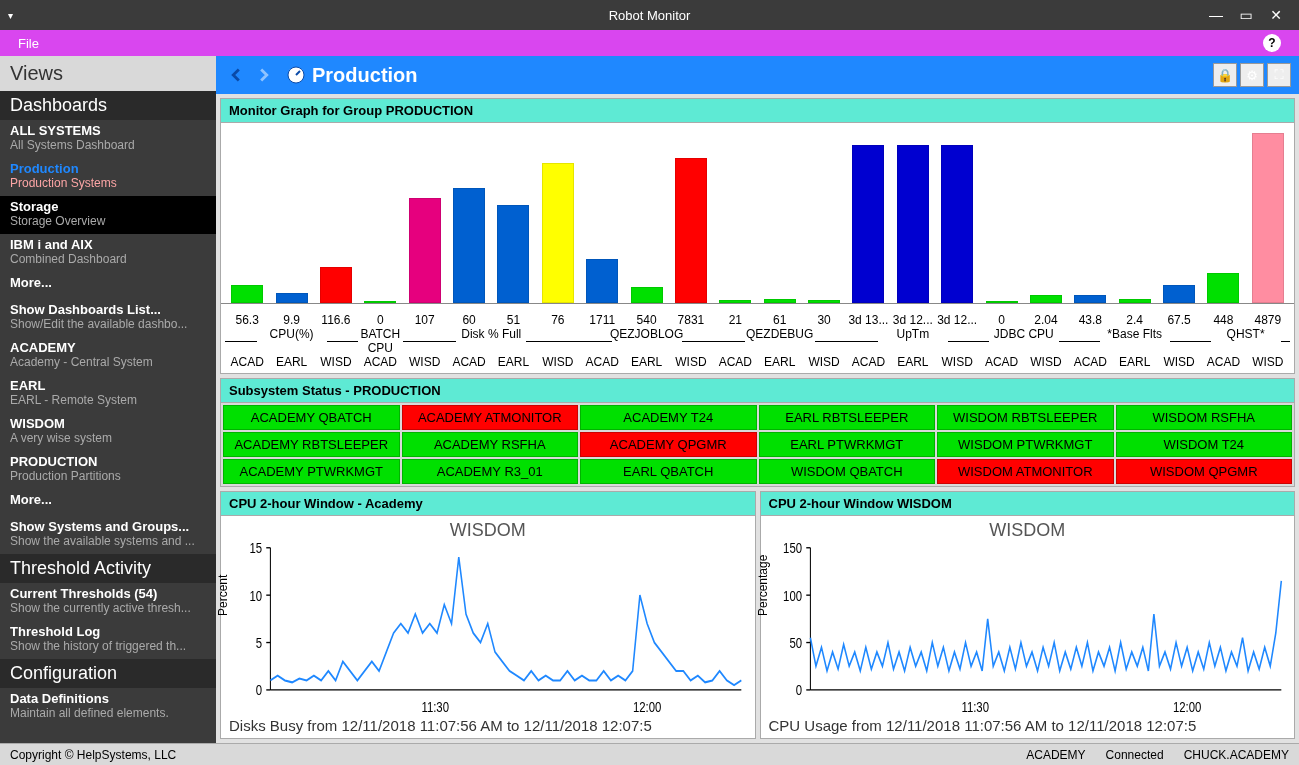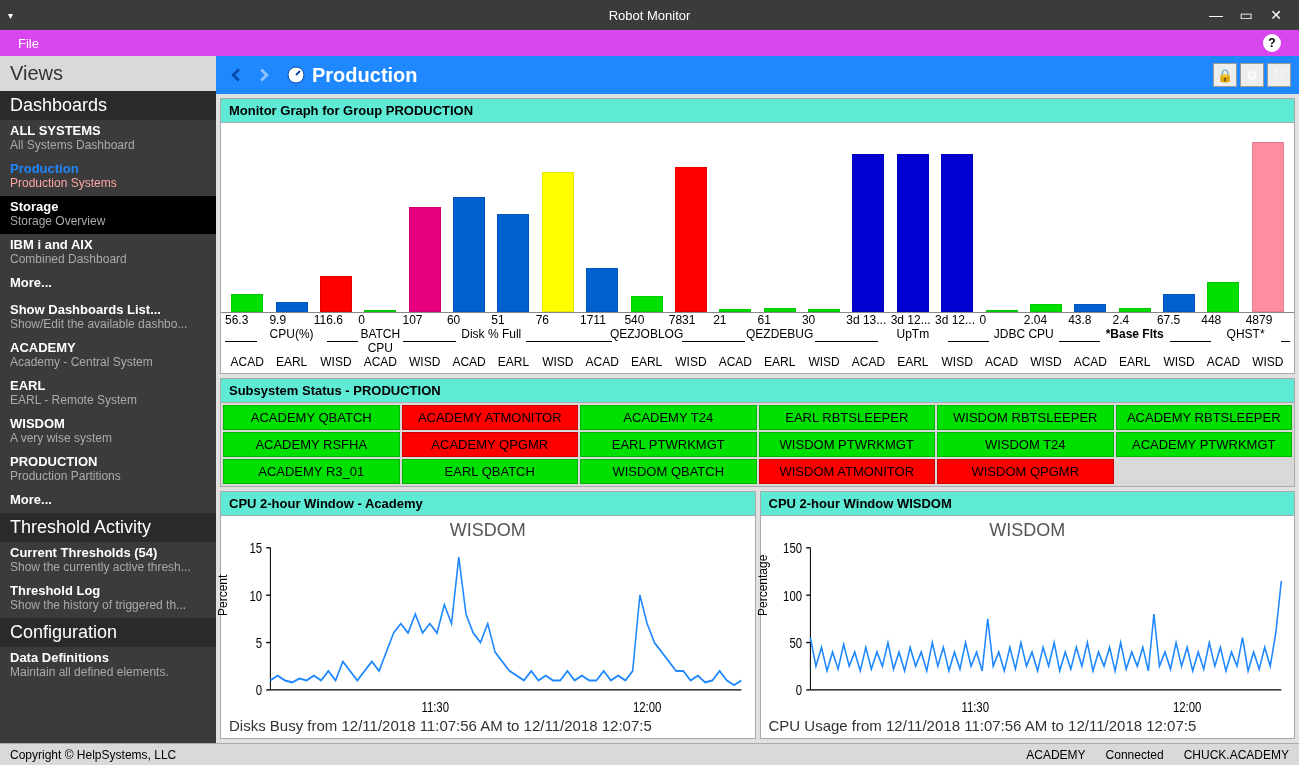--- a/index.html
+++ b/index.html
@@ -33,21 +33,21 @@
 .bluebar .title{font-size:20px;font-weight:bold}
 .bluebar .spacer{flex:1}
 .bluebar .btn{width:24px;height:24px;background:#eee;border:1px solid #999;margin-left:3px;display:flex;align-items:center;justify-content:center;cursor:pointer;font-size:13px}
 .panel{margin:4px;background:#fff;border:1px solid #aaa}
 .panel-hdr{background:#5eead4;padding:4px 8px;font-weight:bold;font-size:13px;border-bottom:1px solid #aaa}
 .chart-area{height:250px;display:flex;flex-direction:column}
 .bars{flex:1;display:flex;align-items:flex-end;padding:10px 4px 0 4px}
 .barcol{flex:1;display:flex;flex-direction:column;align-items:center}
 .barcol .bar{width:32px;border:1px solid rgba(0,0,0,.1)}
 .xaxis{display:flex;padding:0 4px;border-top:1px solid #888}
-.xaxis .col{flex:1;text-align:left;font-size:12px;padding-top:0}
+.xaxis .col{flex:1;text-align:center;font-size:12px;padding-top:9px}
 .groups{display:flex;padding:0 4px}
 .groups .g{text-align:center;font-size:12px}
 .sysrow{display:flex;padding:0 4px 4px 4px}
 .sysrow .col{flex:1;text-align:center;font-size:12px}
 .subsys{margin:0 4px 4px 4px;background:#d9d9d9;border:1px solid #aaa}
 .subsys-grid{display:grid;grid-template-columns:repeat(6,1fr);gap:2px;padding:2px;background:#d9d9d9}
 .subsys-grid .cell{padding:4px;text-align:center;font-size:13px;border:1px solid rgba(0,0,0,.2)}
 .cell.green{background:#00e000}
 .cell.red{background:#ff0000;color:#000}
 .twocol{display:flex;gap:4px;margin:0 4px 4px 4px;flex:1;min-height:0}
@@ -126,20 +126,24 @@
             <div class="t2">A very wise system</div>
           </div>
           <div class="sb-item">
             <div class="t1">PRODUCTION</div>
             <div class="t2">Production Partitions</div>
           </div>
           <div class="sb-item">
             <div class="t1">More...</div>
           </div>
         </div>
+      <div class="sb-link">
+        <div class="t1">Show Systems and Groups...</div>
+        <div class="t2">Show the available systems and ...</div>
+      </div>
       <div class="sb-section">Threshold Activity</div>
       <div id="thr-items">
           <div class="sb-item">
             <div class="t1">Current Thresholds (54)</div>
             <div class="t2">Show the currently active thresh...</div>
           </div>
           <div class="sb-item">
             <div class="t1">Threshold Log</div>
             <div class="t2">Show the history of triggered th...</div>
           </div>
@@ -281,21 +285,21 @@
             <div class="col">4879</div>
           </div>
         <div class="groups" id="groups">
             <div class="g grp-label" style="width: 12.5%;">CPU(%)</div>
             <div class="g grp-label" style="width: 4.16667%;">BATCH CPU</div>
             <div class="g grp-label" style="width: 16.6667%;">Disk % Full</div>
             <div class="g grp-label" style="width: 12.5%;">QEZJOBLOG</div>
             <div class="g grp-label" style="width: 12.5%;">QEZDEBUG</div>
             <div class="g grp-label" style="width: 12.5%;">UpTm</div>
             <div class="g grp-label" style="width: 8.33333%;">JDBC CPU</div>
-            <div class="g grp-label" style="width: 12.5%; font-weight: bold;">*Base Flts</div>
+            <div class="g grp-label" style="width: 12.5%;">*Base Flts</div>
             <div class="g grp-label" style="width: 8.33333%;">QHST*</div>
           </div>
         <div class="sysrow" id="sysrow">
             <div class="col">ACAD</div>
             <div class="col">EARL</div>
             <div class="col">WISD</div>
             <div class="col">ACAD</div>
             <div class="col">WISD</div>
             <div class="col">ACAD</div>
             <div class="col">EARL</div>
@@ -321,20 +325,21 @@
     </div>
 
     <div class="subsys">
       <div class="panel-hdr">Subsystem Status -  PRODUCTION</div>
       <div class="subsys-grid" id="subsys-grid">
           <div class="cell green">ACADEMY QBATCH</div>
           <div class="cell red">ACADEMY ATMONITOR</div>
           <div class="cell green">ACADEMY T24</div>
           <div class="cell green">EARL RBTSLEEPER</div>
           <div class="cell green">WISDOM RBTSLEEPER</div>
+          <div class="cell green">WISDOM RSFHA</div>
           <div class="cell green">ACADEMY RBTSLEEPER</div>
           <div class="cell green">ACADEMY RSFHA</div>
           <div class="cell red">ACADEMY QPGMR</div>
           <div class="cell green">EARL PTWRKMGT</div>
           <div class="cell green">WISDOM PTWRKMGT</div>
           <div class="cell green">WISDOM T24</div>
           <div class="cell green">ACADEMY PTWRKMGT</div>
           <div class="cell green">ACADEMY R3_01</div>
           <div class="cell green">EARL QBATCH</div>
           <div class="cell green">WISDOM QBATCH</div>

